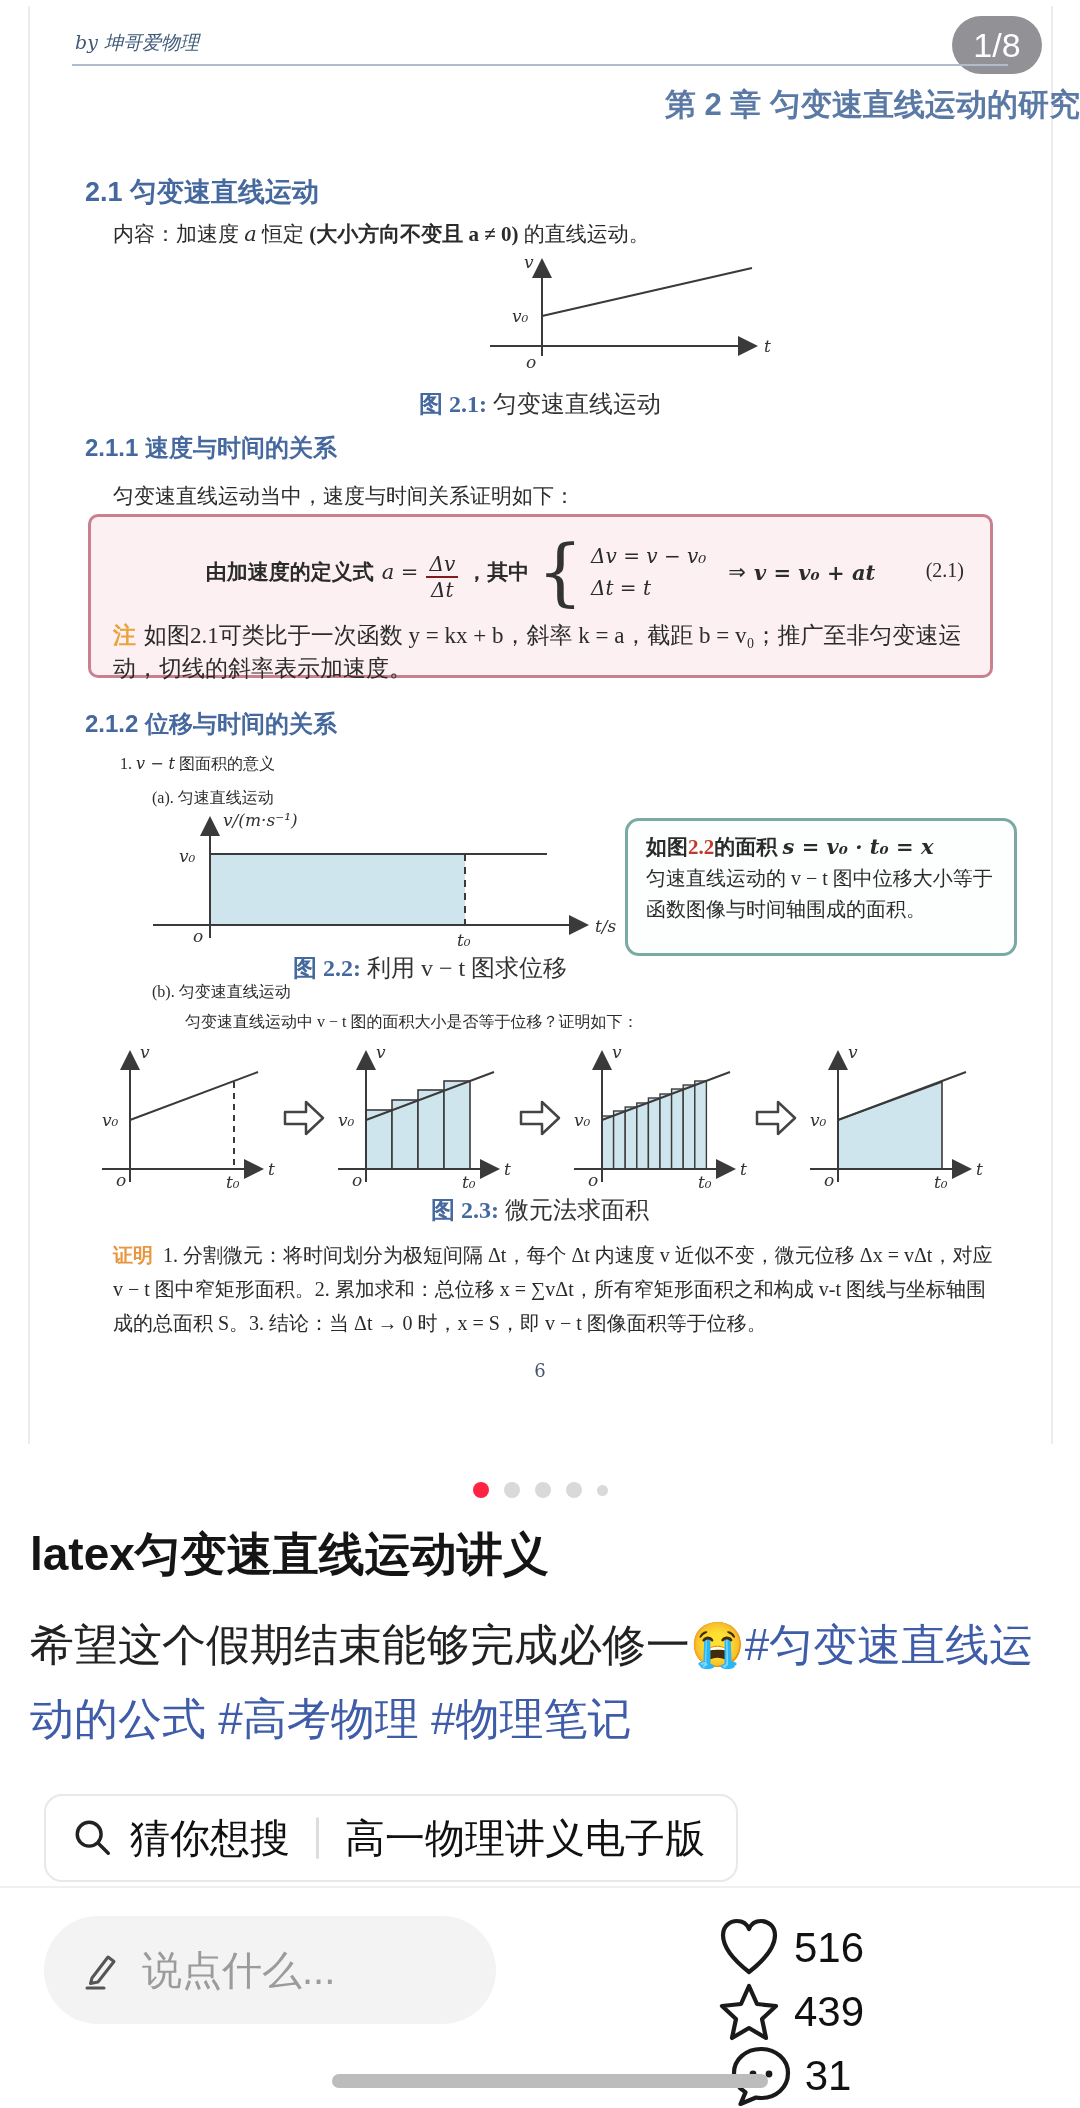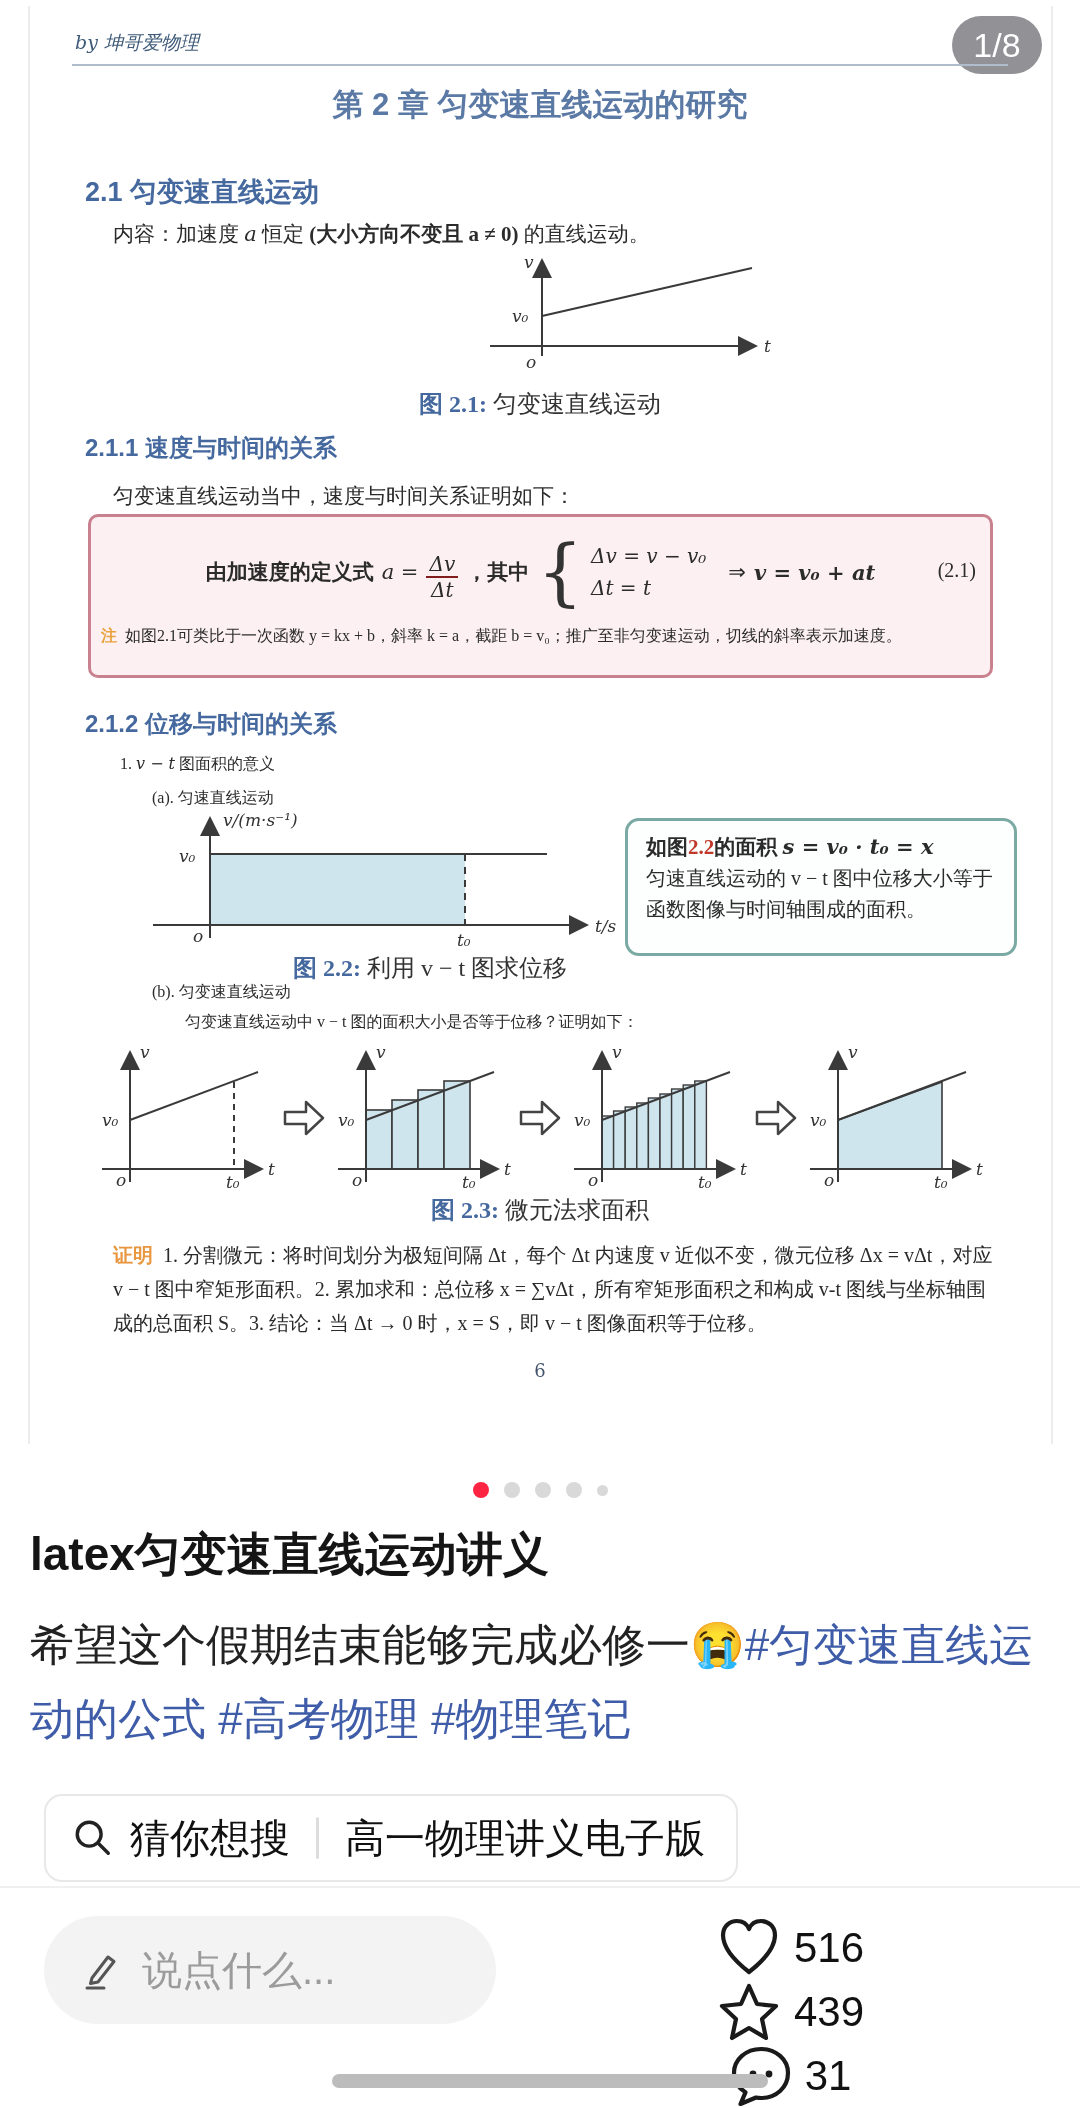--- a/index.html
+++ b/index.html
@@ -19,21 +19,21 @@
     font-size:34px; display:flex; align-items:center; justify-content:center;
   }
   .byline {
     position:absolute; left:75px; top:30px;
     font-family:"DejaVu Serif", serif; font-style:italic;
     font-size:19px; color:#3e5a78;
   }
   .head-rule { position:absolute; left:72px; top:64px; width:936px; height:2px; background:#aebccb; }
 
   .chapter-title {
-    position:absolute; left:0; top:84px; width:1080px; text-align:center;
+    position:absolute; left:0; top:84px; width:1080px; text-align:right;
     font-size:31px; font-weight:700; color:#5b79a5;
   }
   .sec-heading { position:absolute; font-weight:700; color:#45699e; }
   .h-s21  { left:85px; top:174px; font-size:27px; }
   .h-s211 { left:85px; top:432px; font-size:24px; }
   .h-s212 { left:85px; top:708px; font-size:24px; }
 
   .doc-text { font-family:"Liberation Serif", serif; font-size:21px; color:#2b2b2b; }
   .math { font-family:"DejaVu Serif", serif; font-style:italic; }
   .content-line { position:absolute; left:113px; top:220px; }
@@ -44,35 +44,35 @@
   .cap-21 { left:0; top:388px; width:1080px; }
   .cap-22 { left:105px; top:952px; width:650px; }
   .cap-23 { left:0; top:1194px; width:1080px; }
   .cap-tag { color:#45699e; font-weight:700; }
 
   svg text { font-family:"DejaVu Serif", serif; font-style:italic; font-size:17px; fill:#333; }
 
   .pink-box {
     position:absolute; left:88px; top:514px; width:905px; height:164px;
     border:3px solid #c9808f; border-radius:10px; background:#fcf0f2;
-    padding:12px 10px;
+    padding:12px 22px;
   }
   .formula-row {
     position:relative; display:flex; align-items:center; justify-content:center;
     gap:8px; height:86px; font-size:21px;
   }
   .f-cjk { font-weight:700; font-size:21px; }
   .frac { display:inline-flex; flex-direction:column; align-items:center;
           font-family:"DejaVu Serif", serif; font-style:italic; font-size:20px; line-height:24px; }
   .frac .num { border-bottom:2px solid #7f1d1d; padding:0 3px;margin-top:9px; }
   .brace { font-family:"DejaVu Serif", serif; font-size:72px; font-weight:400; line-height:70px; color:#333; }
   .cases { display:flex; flex-direction:column; gap:8px; font-size:20px; }
   .eq-num { position:absolute; right:4px; top:30px; font-family:Liberation Serif, serif; font-size:20px; }
   .bold-math { font-weight:700; }
-  .note-line { margin-top:4px; font-family:"Liberation Serif", serif; font-size:16px; line-height:33px; }
+  .note-line { margin-top:4px; font-family:"Liberation Serif", serif; font-size:23px; line-height:33px; }
   .note-label { color:#e8a33e; font-weight:700; margin-right:8px; }
 
   .list-item { position:absolute; font-family:"Liberation Serif", serif; font-size:16px; }
   .it-1 { left:120px; top:754px; }
   .it-a { left:152px; top:788px; }
   .it-b { left:152px; top:982px; }
   .it-b-lead { left:185px; top:1012px; }
 
   .fig22 { position:absolute; left:135px; top:812px; }
   .green-box {

